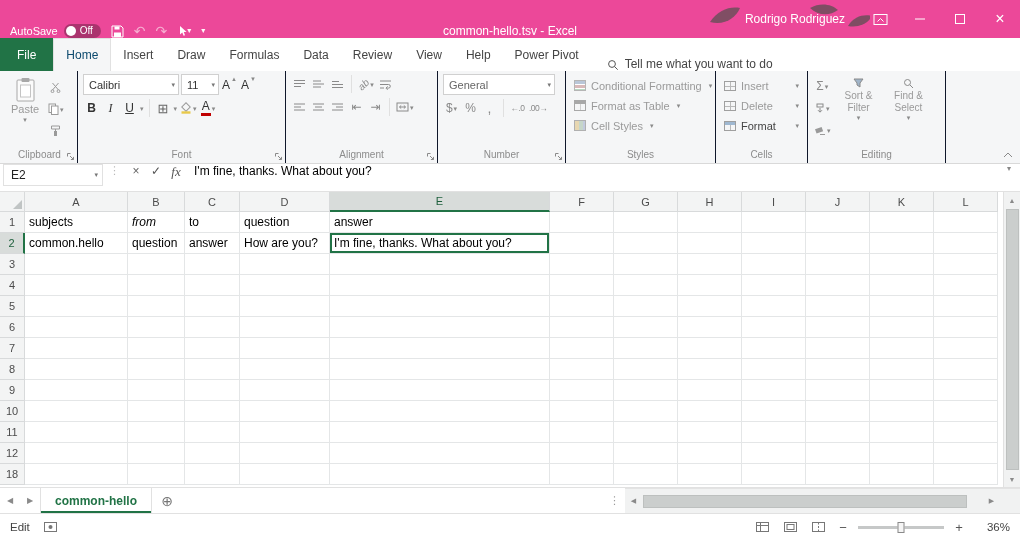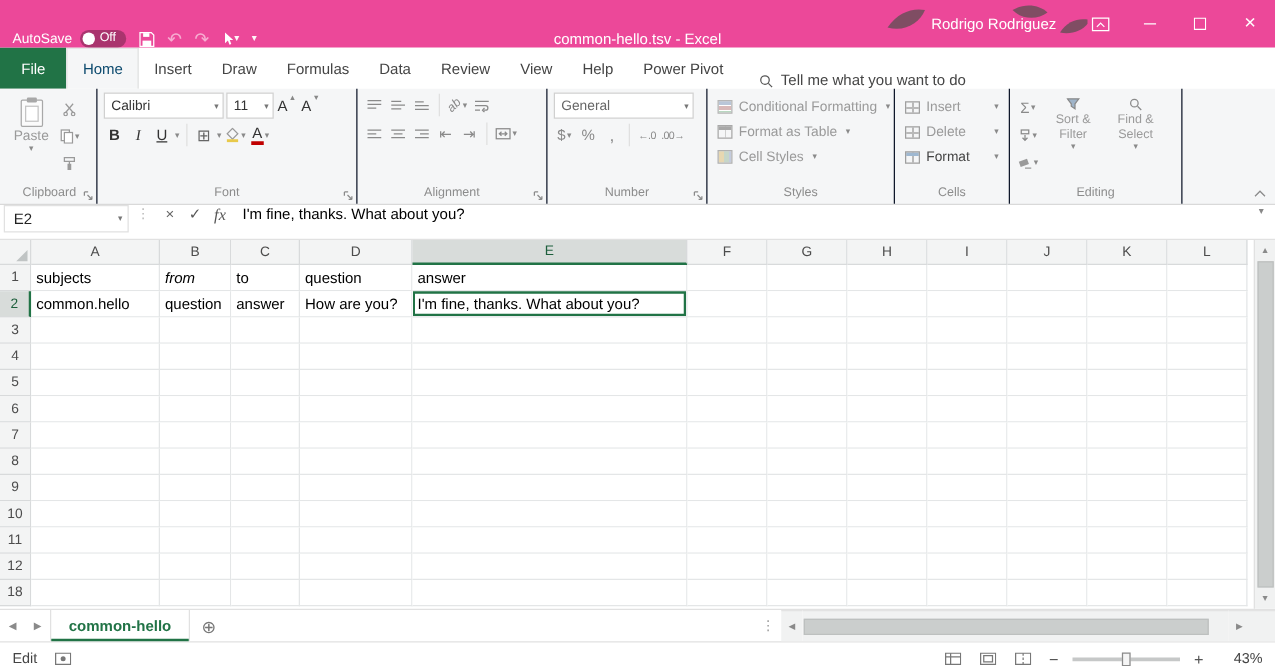--- a/index.html
+++ b/index.html
@@ -752,15 +752,15 @@
         <svg width="13" height="10">
           <rect x="0.5" y="0.5" width="12" height="9" fill="none" stroke="#777"></rect>
           <path d="M6.5 0.5v9" stroke="#777" stroke-dasharray="2 1.5"></path>
         </svg>
       </span>
     <span class="zoomout">−</span>
     <div class="sl-track">
         <div class="sl-thumb"></div>
       </div>
     <span class="zoomin">+</span>
-    <span class="zoompct">43%</span>
+    <span class="zoompct">36%</span>
   </div>
 </div>
 
 </body></html>

